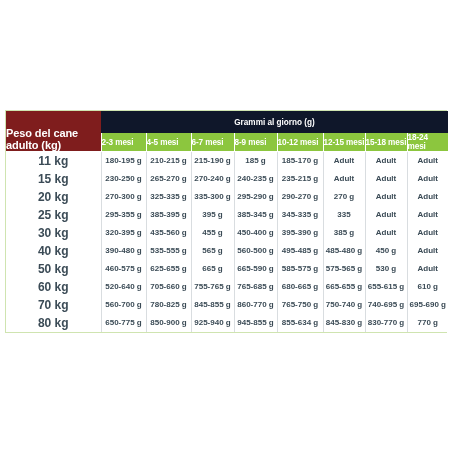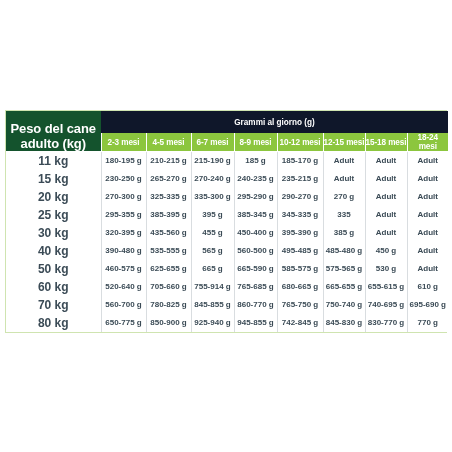--- a/index.html
+++ b/index.html
@@ -34,25 +34,24 @@
     width: 100%;
     table-layout: fixed;
   }
   table.feeding-table td,
   table.feeding-table th {
     padding: 0;
     margin: 0;
   }
   
   .hdr-label {
-    background: #14532d;
+    background: #7f1d1d;
     color: #ffffff;
-    font-size: 13px;
-    font-weight: bold;
-    text-align: center;
+    font-size: 11px;
+    font-weight: bold;
     vertical-align: bottom;
     padding: 0 2px 5px 2px;
     box-sizing: border-box;
     line-height: 1.1;
     letter-spacing: -0.1px;
   }
   
   .hdr-group {
     background: #0f172a;
     color: #ffffff;
@@ -62,21 +61,20 @@
     height: 22px;
     vertical-align: middle;
     box-sizing: border-box;
   }
   
   .hdr-month {
     background: #8cc63e;
     color: #ffffff;
     font-size: 8.2px;
     font-weight: bold;
-    text-align: center;
     height: 18px;
     vertical-align: middle;
     box-sizing: border-box;
     border-left: 1px solid #ffffff;
     letter-spacing: -0.1px;
   }
   
   .cell-weight {
     color: #3b4b56;
     font-size: 12px;
@@ -211,21 +209,21 @@
           <td class="cell-val">665-590 g</td>
           <td class="cell-val">585-575 g</td>
           <td class="cell-val">575-565 g</td>
           <td class="cell-val">530 g</td>
           <td class="cell-val">Adult</td>
         </tr>
         <tr class="data-row">
           <td class="cell-weight">60 kg</td>
           <td class="cell-val">520-640 g</td>
           <td class="cell-val">705-660 g</td>
-          <td class="cell-val">755-914 g</td>
+          <td class="cell-val">755-765 g</td>
           <td class="cell-val">765-685 g</td>
           <td class="cell-val">680-665 g</td>
           <td class="cell-val">665-655 g</td>
           <td class="cell-val">655-615 g</td>
           <td class="cell-val">610 g</td>
         </tr>
         <tr class="data-row">
           <td class="cell-weight">70 kg</td>
           <td class="cell-val">560-700 g</td>
           <td class="cell-val">780-825 g</td>
@@ -235,21 +233,21 @@
           <td class="cell-val">750-740 g</td>
           <td class="cell-val">740-695 g</td>
           <td class="cell-val">695-690 g</td>
         </tr>
         <tr class="data-row">
           <td class="cell-weight">80 kg</td>
           <td class="cell-val">650-775 g</td>
           <td class="cell-val">850-900 g</td>
           <td class="cell-val">925-940 g</td>
           <td class="cell-val">945-855 g</td>
-          <td class="cell-val">742-845 g</td>
+          <td class="cell-val">855-634 g</td>
           <td class="cell-val">845-830 g</td>
           <td class="cell-val">830-770 g</td>
           <td class="cell-val">770 g</td>
         </tr>
       </tbody>
     </table>
   </div>
 </div>
 
 </body></html>

